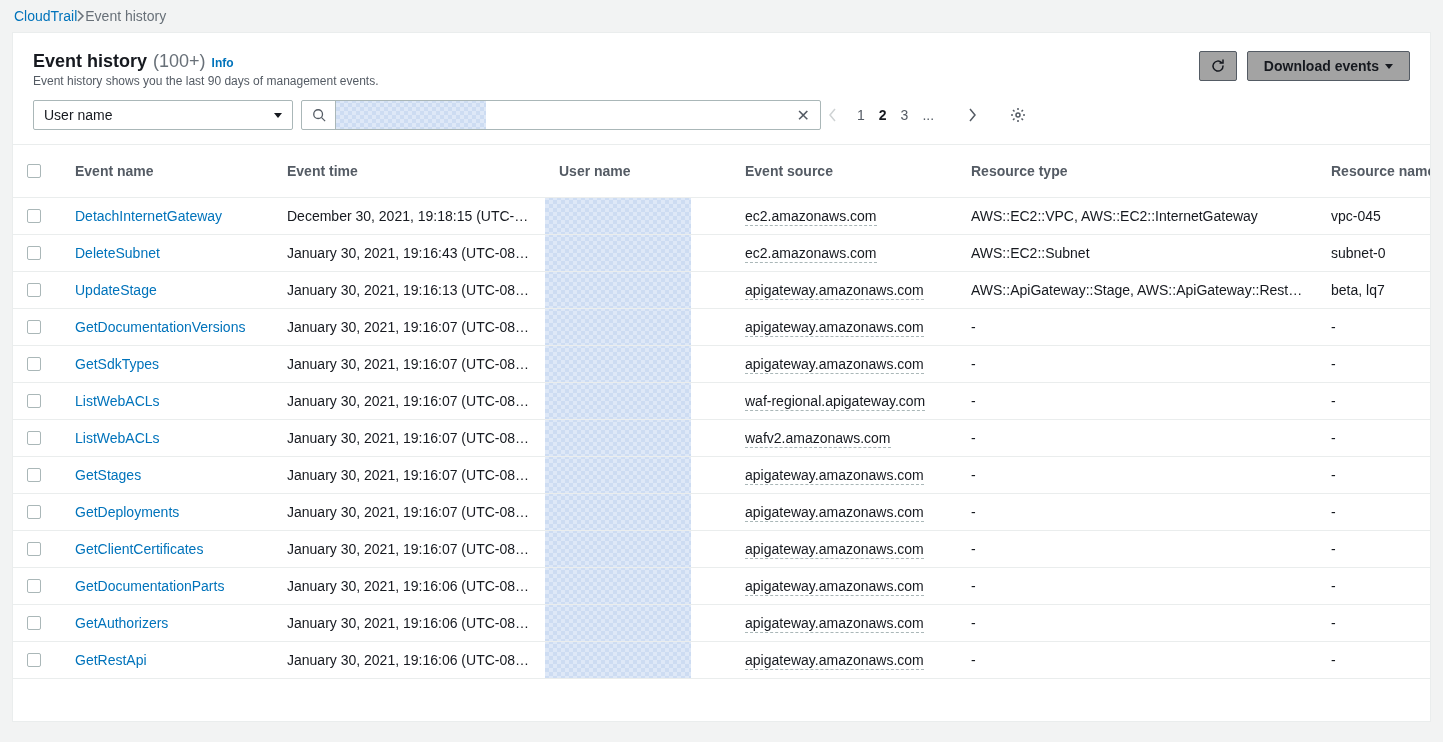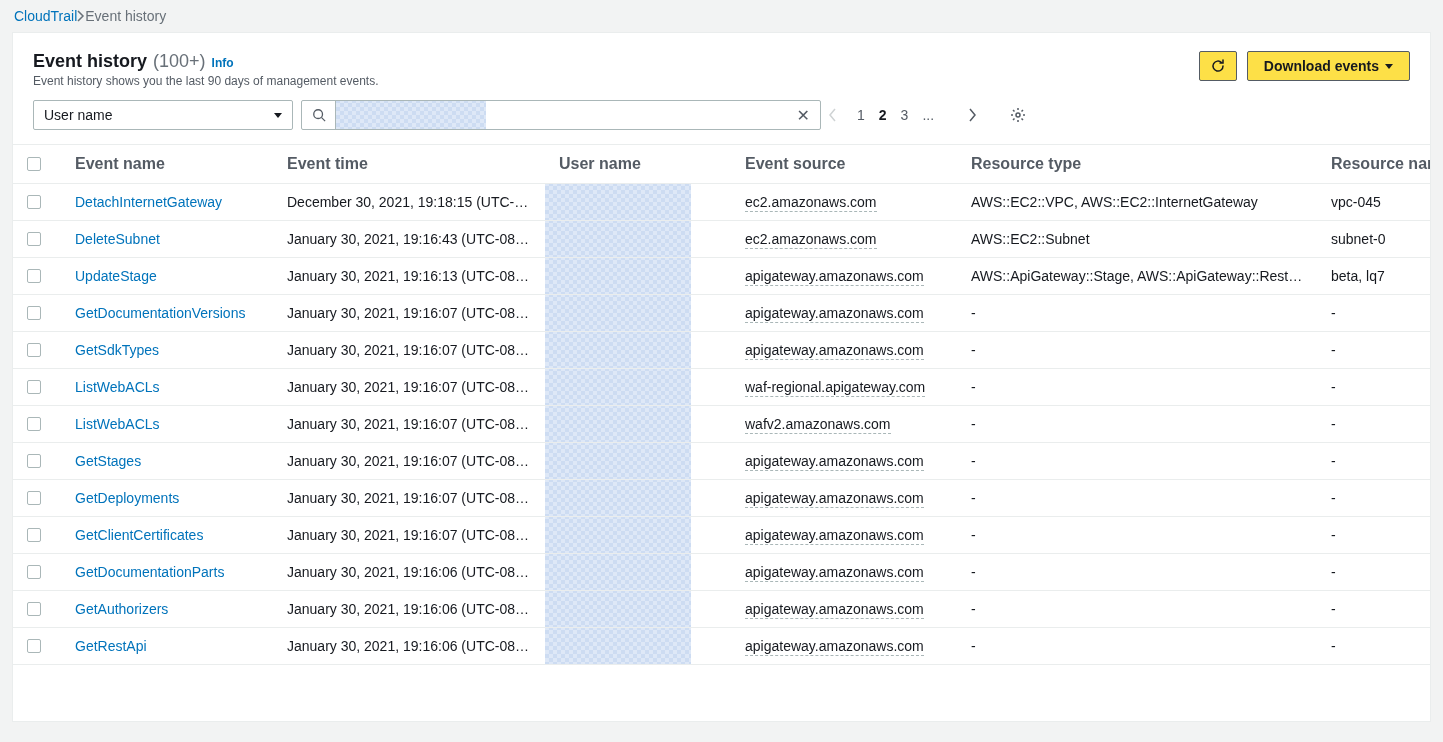--- a/index.html
+++ b/index.html
@@ -34,21 +34,21 @@
     align-items: flex-start;
   }
   .title-row { display: flex; align-items: baseline; gap: 6px; }
   .title { font-size: 18px; font-weight: 700; }
   .count { font-size: 18px; font-weight: 400; color: #687078; }
   .info-link { color: #0073bb; font-size: 12px; font-weight: 700; text-decoration: none; }
   .subtitle { color: #545b64; font-size: 12px; margin-top: 2px; }
   .actions { display: flex; gap: 10px; }
   .btn {
     border: 1px solid #545b64;
-    background: #fde047;
+    background: #a3a3a3;
     border-radius: 2px;
     padding: 6px 16px;
     font-size: 14px;
     font-weight: 700;
     color: #16191f;
     cursor: pointer;
     display: inline-flex;
     align-items: center;
     gap: 6px;
     height: 30px;
@@ -110,23 +110,23 @@
   .pager { display: flex; align-items: center; gap: 20px; font-size: 14px; }
   .pager .pg { cursor: pointer; color: #545b64; }
   .pager .pg.active { color: #16191f; font-weight: 700; }
   .chev { color: #687078; cursor: pointer; }
   .chev.disabled { color: #cfd3d4; }
   .gear { margin-left: 14px; cursor: pointer; }
   table { width: 100%; border-collapse: collapse; table-layout: fixed; }
   thead th {
     text-align: left;
     font-weight: 700;
-    font-size: 16px;
+    font-size: 14px;
     color: #545b64;
-    padding: 10px 14px;
+    padding: 18px 14px;
     border-bottom: 1px solid #eaeded;
     border-top: 1px solid #eaeded;
     background: #fff;
   }
   tbody td {
     padding: 10px 14px;
     border-bottom: 1px solid #eaeded;
     font-size: 14px;
     vertical-align: middle;
     white-space: nowrap;

